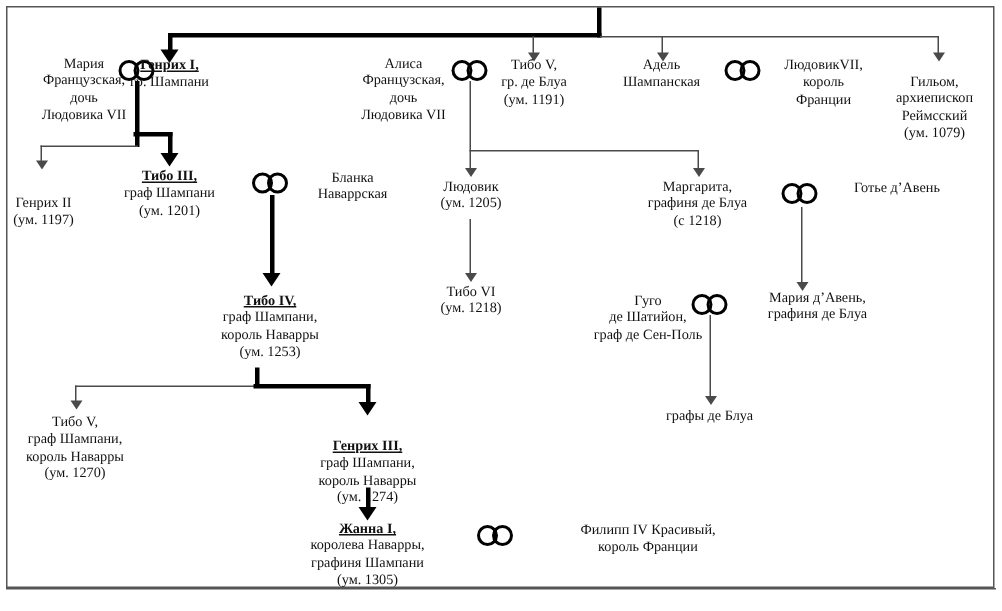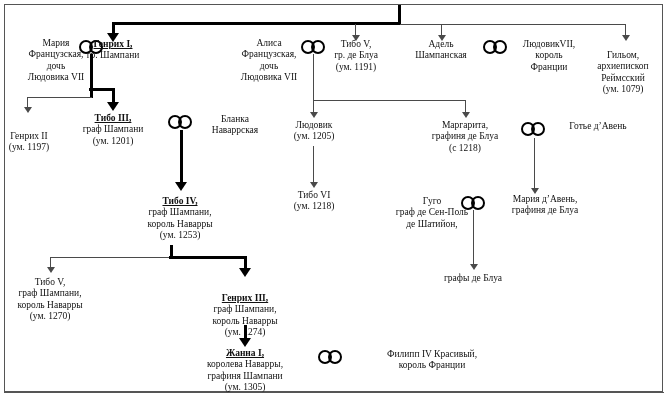--- a/index.html
+++ b/index.html
@@ -246,22 +246,22 @@
 
   <div class="node bold" style="left:113px; top:196px; width:134px;">
     <span class="ln n1">Тибо IV,</span>
     <span class="ln">граф Шампани,</span>
     <span class="ln">король Наварры</span>
     <span class="ln">(ум. 1253)</span>
   </div>
 
   <div class="node" style="left:380px; top:196px; width:104px;">
     <span class="ln n1">Гуго</span>
+    <span class="ln">де Шатийон,</span>
     <span class="ln">граф де Сен-Поль</span>
-    <span class="ln">де Шатийон,</span>
   </div>
 
   <div class="rings" style="left:461px; top:196px;">
     <i class="l"></i>
     <i class="r"></i>
   </div>
 
   <div class="node" style="left:490px; top:194px; width:110px;">
     <span class="ln n1">Мария д’Авень,</span>
     <span class="ln">графиня де Блуа</span>

